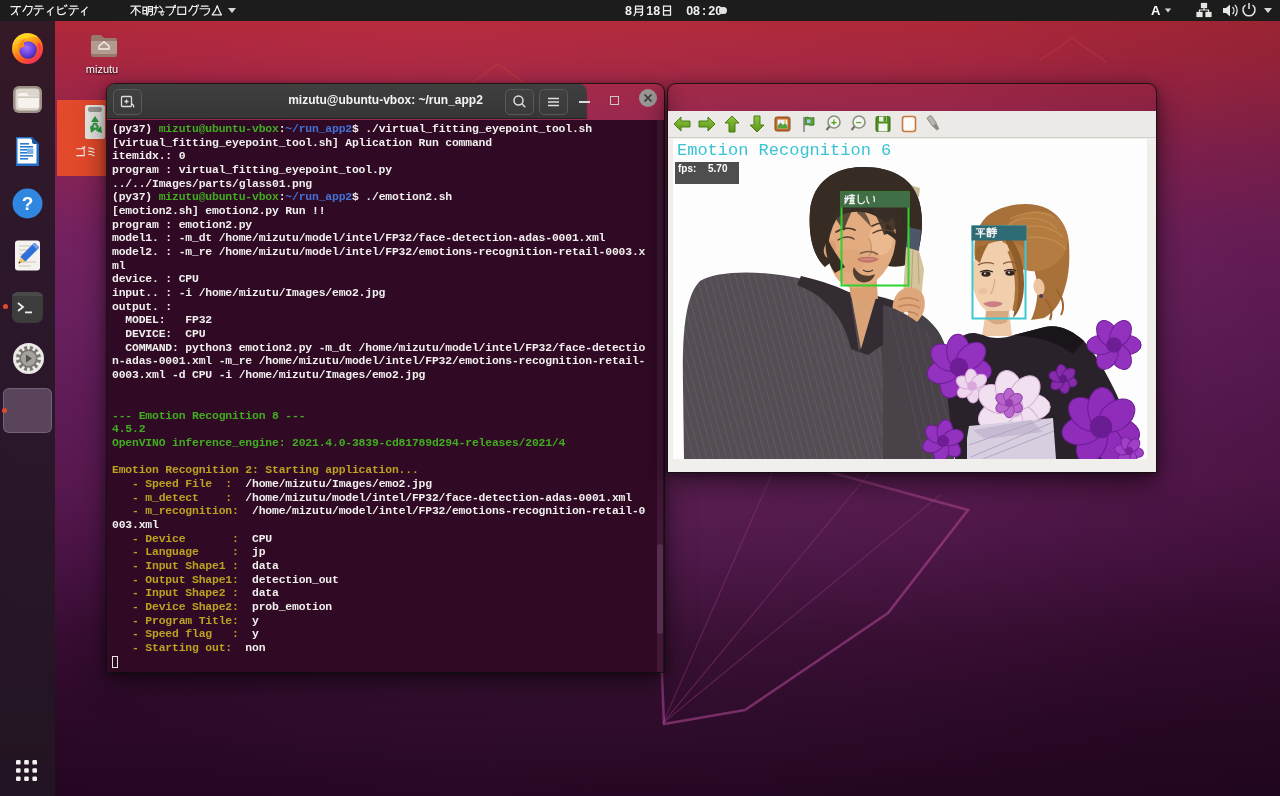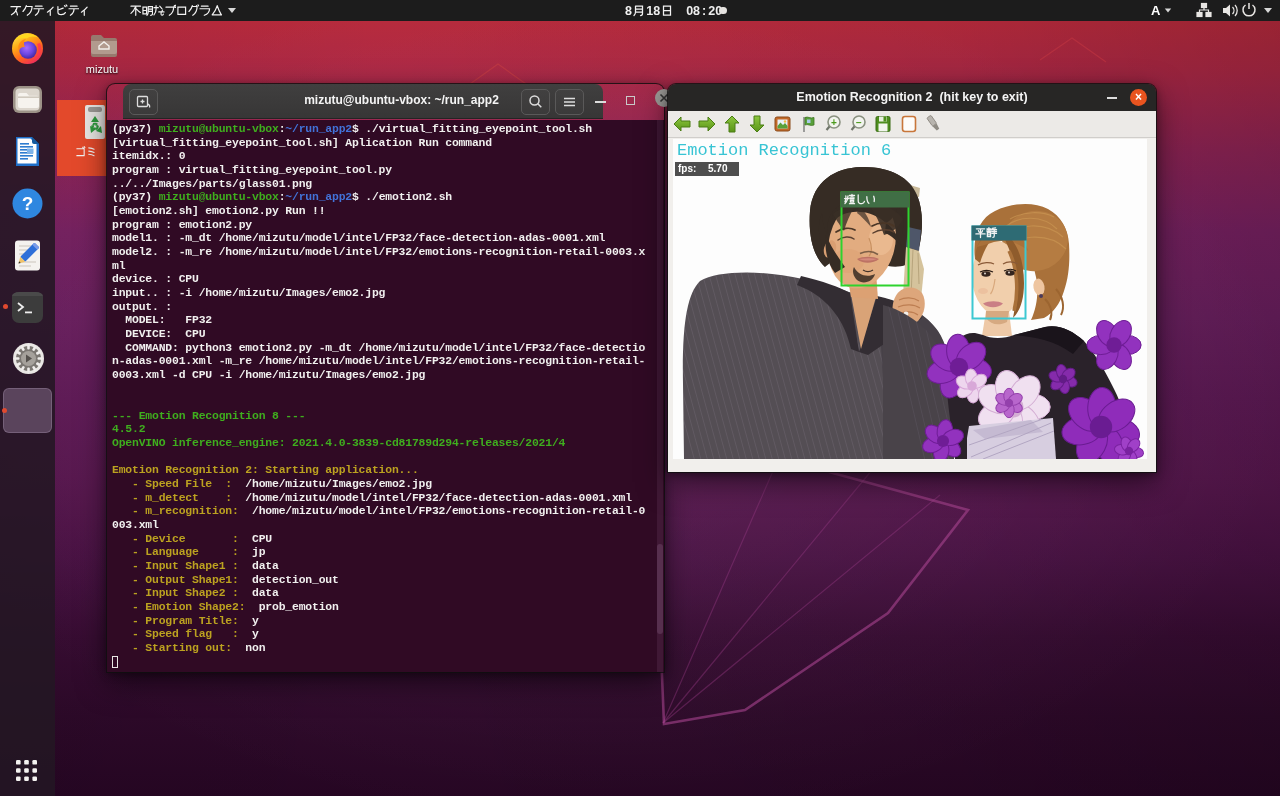--- a/index.html
+++ b/index.html
@@ -11,37 +11,37 @@
 .tri-down{width:0;height:0;border-left:4px solid transparent;border-right:4px solid transparent;border-top:5px solid #d8d8d8;display:inline-block}
 
 #dock{position:absolute;left:0;top:21px;width:55px;height:775px;background:rgba(35,23,35,.88);z-index:40}
 .dicon{position:absolute;left:10px;width:35px;height:35px}
 .ddot{position:absolute;left:3px;width:5px;height:5px;border-radius:50%;background:#e0492f}
 
 #mizutu{position:absolute;left:84px;top:31px;width:36px;text-align:center;z-index:10;color:#fff;font-size:11px;text-shadow:0 1px 2px #000}
 #trashsel{position:absolute;left:57px;top:100px;width:50px;height:76px;background:#e3492b;z-index:10}
 
 #term{position:absolute;left:107px;top:84px;width:557px;height:588px;border-radius:8px 8px 0 0;box-shadow:0 0 0 1px rgba(15,15,15,.8),0 10px 30px rgba(0,0,0,.55),0 2px 8px rgba(0,0,0,.4);z-index:20}
-#termbar{position:absolute;left:16px;top:0;width:480px;height:35px;background:linear-gradient(#403f3f,#373636);border-radius:8px 8px 0 0;border-bottom:1px solid #242424}
+#termbar{position:absolute;left:0;top:0;width:480px;height:35px;background:linear-gradient(#403f3f,#373636);border-radius:8px 8px 0 0;border-bottom:1px solid #242424}
 #termtitle{position:absolute;left:0;top:9px;width:557px;text-align:center;font-weight:bold;font-size:12px;color:#f4f4f4}
 .tbtn{position:absolute;top:5px;width:29px;height:26px;border:1px solid #5a5959;border-radius:5px;background:rgba(255,255,255,0.02)}
 #termbody{position:absolute;left:0;top:36px;width:557px;height:552px;background:#300a24;overflow:hidden}
 #termbody pre{font-family:"Liberation Mono",monospace;font-size:11.4px;line-height:13.66px;font-weight:bold;letter-spacing:-0.17px;color:#f1f0ef;position:absolute;left:5px;top:3px;white-space:pre}
 .g{color:#3fae1e}.b{color:#4272d8}.y{color:#bca220}
 
 #cvwin{position:absolute;left:668px;top:84px;width:488px;height:388px;border-radius:8px 8px 0 0;box-shadow:0 0 0 1px rgba(15,15,15,.8),0 10px 30px rgba(0,0,0,.55),0 2px 8px rgba(0,0,0,.4);z-index:20}
 #cvtitle{position:absolute;left:0;top:0;width:488px;height:27px;background:#272625;border-radius:8px 8px 0 0}
 #cvtitle .txt{position:absolute;left:0;top:6px;width:488px;text-align:center;color:#f4f4f4;font-weight:bold;font-size:12.5px}
 #cvmin{position:absolute;right:39px;top:13px;width:10px;height:2px;background:#ddd}
 #cvclose{position:absolute;right:9px;top:5px;width:17px;height:17px;border-radius:50%;background:#e9541f;color:#fff;font-size:12px;font-weight:bold;text-align:center;line-height:16px}
 #cvtoolbar{position:absolute;left:0;top:27px;width:488px;height:27px;background:#eceae7;border-bottom:1px solid #d0cecb}
 #cvcanvas{position:absolute;left:0;top:54px;width:488px;height:334px;background:#f1efec}
 #photo{position:absolute;left:5px;top:1px;width:474px;height:320px;background:#fff}
 #cvtext{position:absolute;left:4px;top:2px;font-family:"Liberation Mono",monospace;font-size:17px;color:#38c4d4;letter-spacing:0px;font-weight:normal}
-#fpsbox{position:absolute;left:2px;top:23px;width:64px;height:14px;background:#4e4e4e;color:#fff;font-size:10px;font-weight:bold;font-family:"Liberation Sans",sans-serif}
+#fpsbox{position:absolute;left:2px;top:23px;width:64px;height:22px;background:#4e4e4e;color:#fff;font-size:10px;font-weight:bold;font-family:"Liberation Sans",sans-serif}
 </style></head>
 <body>
 <div id="desktop">
 <svg id="wallpaper" width="1280" height="796" viewBox="0 0 1280 796">
   <defs>
     <linearGradient id="bgv" x1="0" y1="0" x2="0" y2="1">
       <stop offset="0" stop-color="#bc2b38"></stop>
       <stop offset="0.09" stop-color="#ac2845"></stop>
       <stop offset="0.19" stop-color="#8f2456"></stop>
       <stop offset="0.29" stop-color="#782162"></stop>
@@ -362,34 +362,29 @@
 <span class="y">Emotion Recognition 2: Starting application...</span>
 <span class="y">   - Speed File  :</span><span>  /home/mizutu/Images/emo2.jpg</span>
 <span class="y">   - m_detect    :</span><span>  /home/mizutu/model/intel/FP32/face-detection-adas-0001.xml</span>
 <span class="y">   - m_recognition:</span><span>  /home/mizutu/model/intel/FP32/emotions-recognition-retail-0</span>
 003.xml
 <span class="y">   - Device       :</span><span>  CPU</span>
 <span class="y">   - Language     :</span><span>  jp</span>
 <span class="y">   - Input Shape1 :</span><span>  data</span>
 <span class="y">   - Output Shape1:</span><span>  detection_out</span>
 <span class="y">   - Input Shape2 :</span><span>  data</span>
-<span class="y">   - Emotion Shape2:</span><span>  prob_emotion</span>
+<span class="y">   - Device Shape2:</span><span>  prob_emotion</span>
 <span class="y">   - Program Title:</span><span>  y</span>
 <span class="y">   - Speed flag   :</span><span>  y</span>
 <span class="y">   - Starting out:</span><span>  non</span>
 <span style="display:inline-block;width:6px;height:12px;border:1px solid #e8e6e3;vertical-align:-2px"></span></pre>
       </div>
 </div>
 
 <div id="cvwin">
-  <div id="cvtitle">
-    <div class="txt">Emotion Recognition 2&nbsp;&nbsp;(hit key to exit)</div>
-    <div id="cvmin"></div>
-    <div id="cvclose">×</div>
-  </div>
   <div id="cvtoolbar"><svg id="tbsvg" width="488" height="27" viewBox="0 0 488 27">
           <defs>
             <linearGradient id="grn" x1="0" y1="0" x2="0" y2="1">
               <stop offset="0" stop-color="#8cc63e"></stop>
               <stop offset="1" stop-color="#5a9418"></stop>
             </linearGradient>
           </defs>
           <path d="M6,13 L13,6 V10 H22 V16 H13 V20 Z" fill="url(#grn)" stroke="#4a7d14" stroke-width="1"></path>
           <path d="M47,13 L40,6 V10 H31 V16 H40 V20 Z" fill="url(#grn)" stroke="#4a7d14" stroke-width="1"></path>
           <path d="M64,5 L57,12 H61 V21 H67 V12 H71 Z" fill="url(#grn)" stroke="#4a7d14" stroke-width="1"></path>

